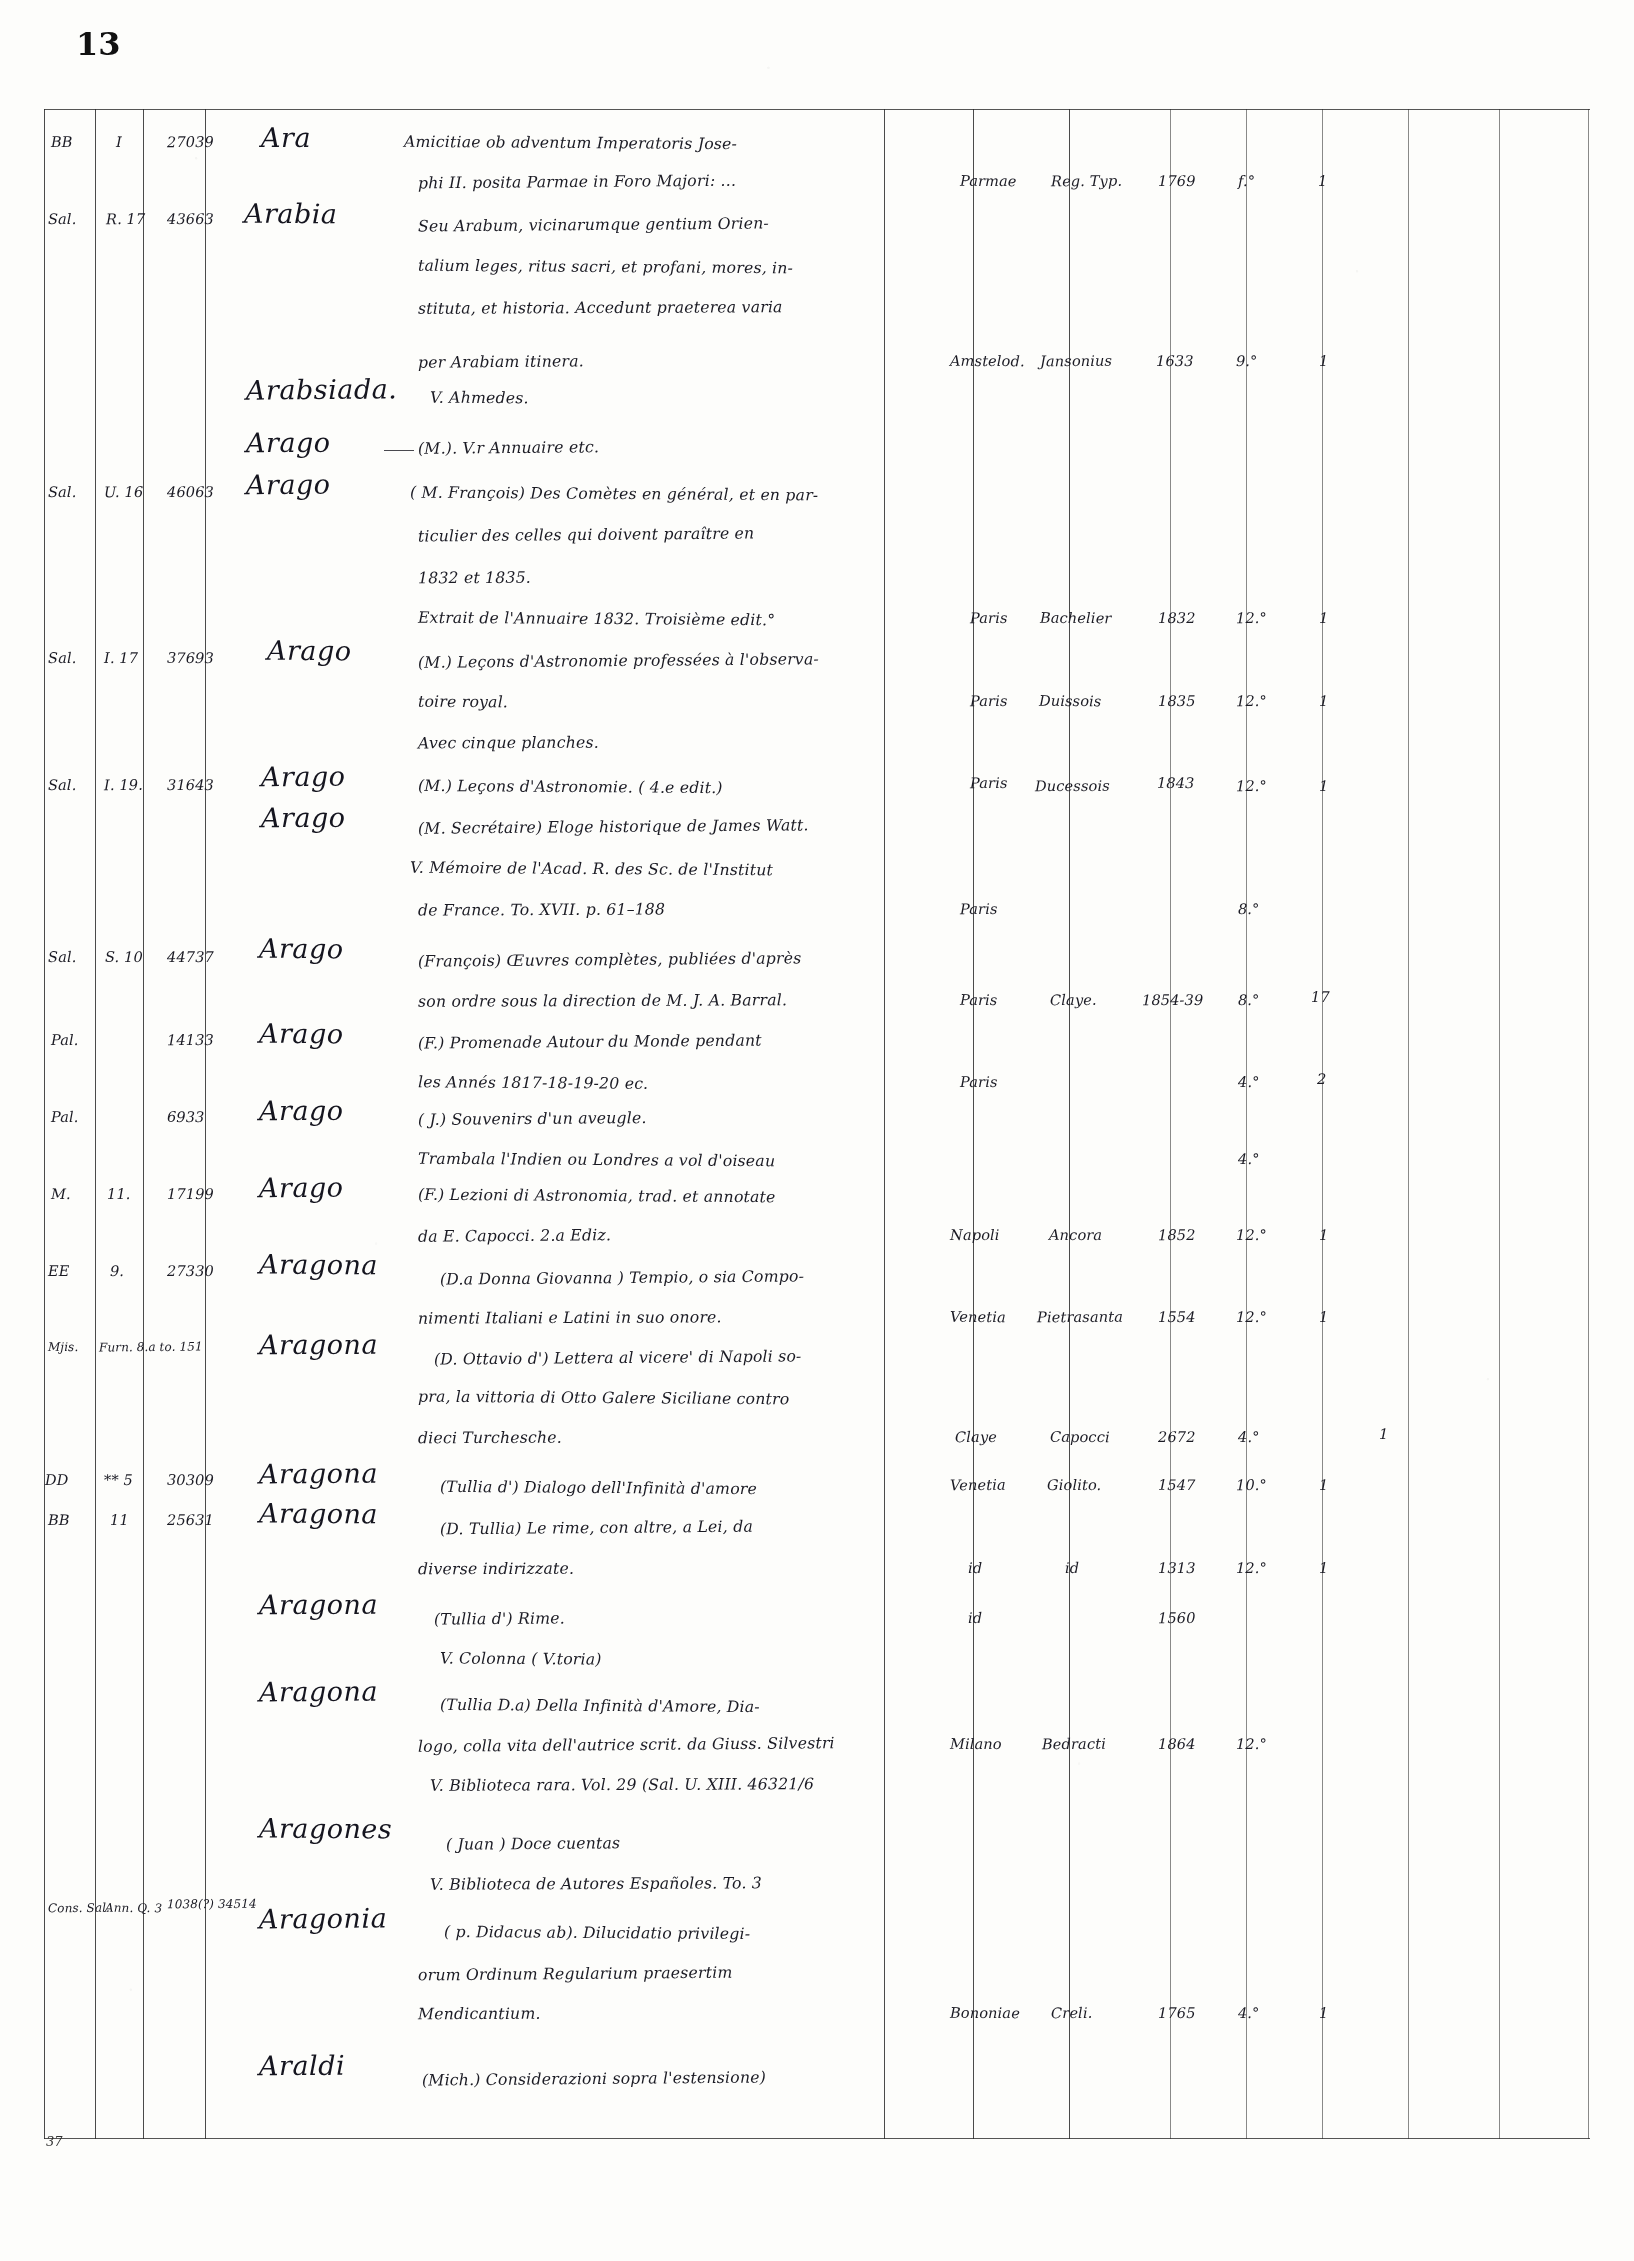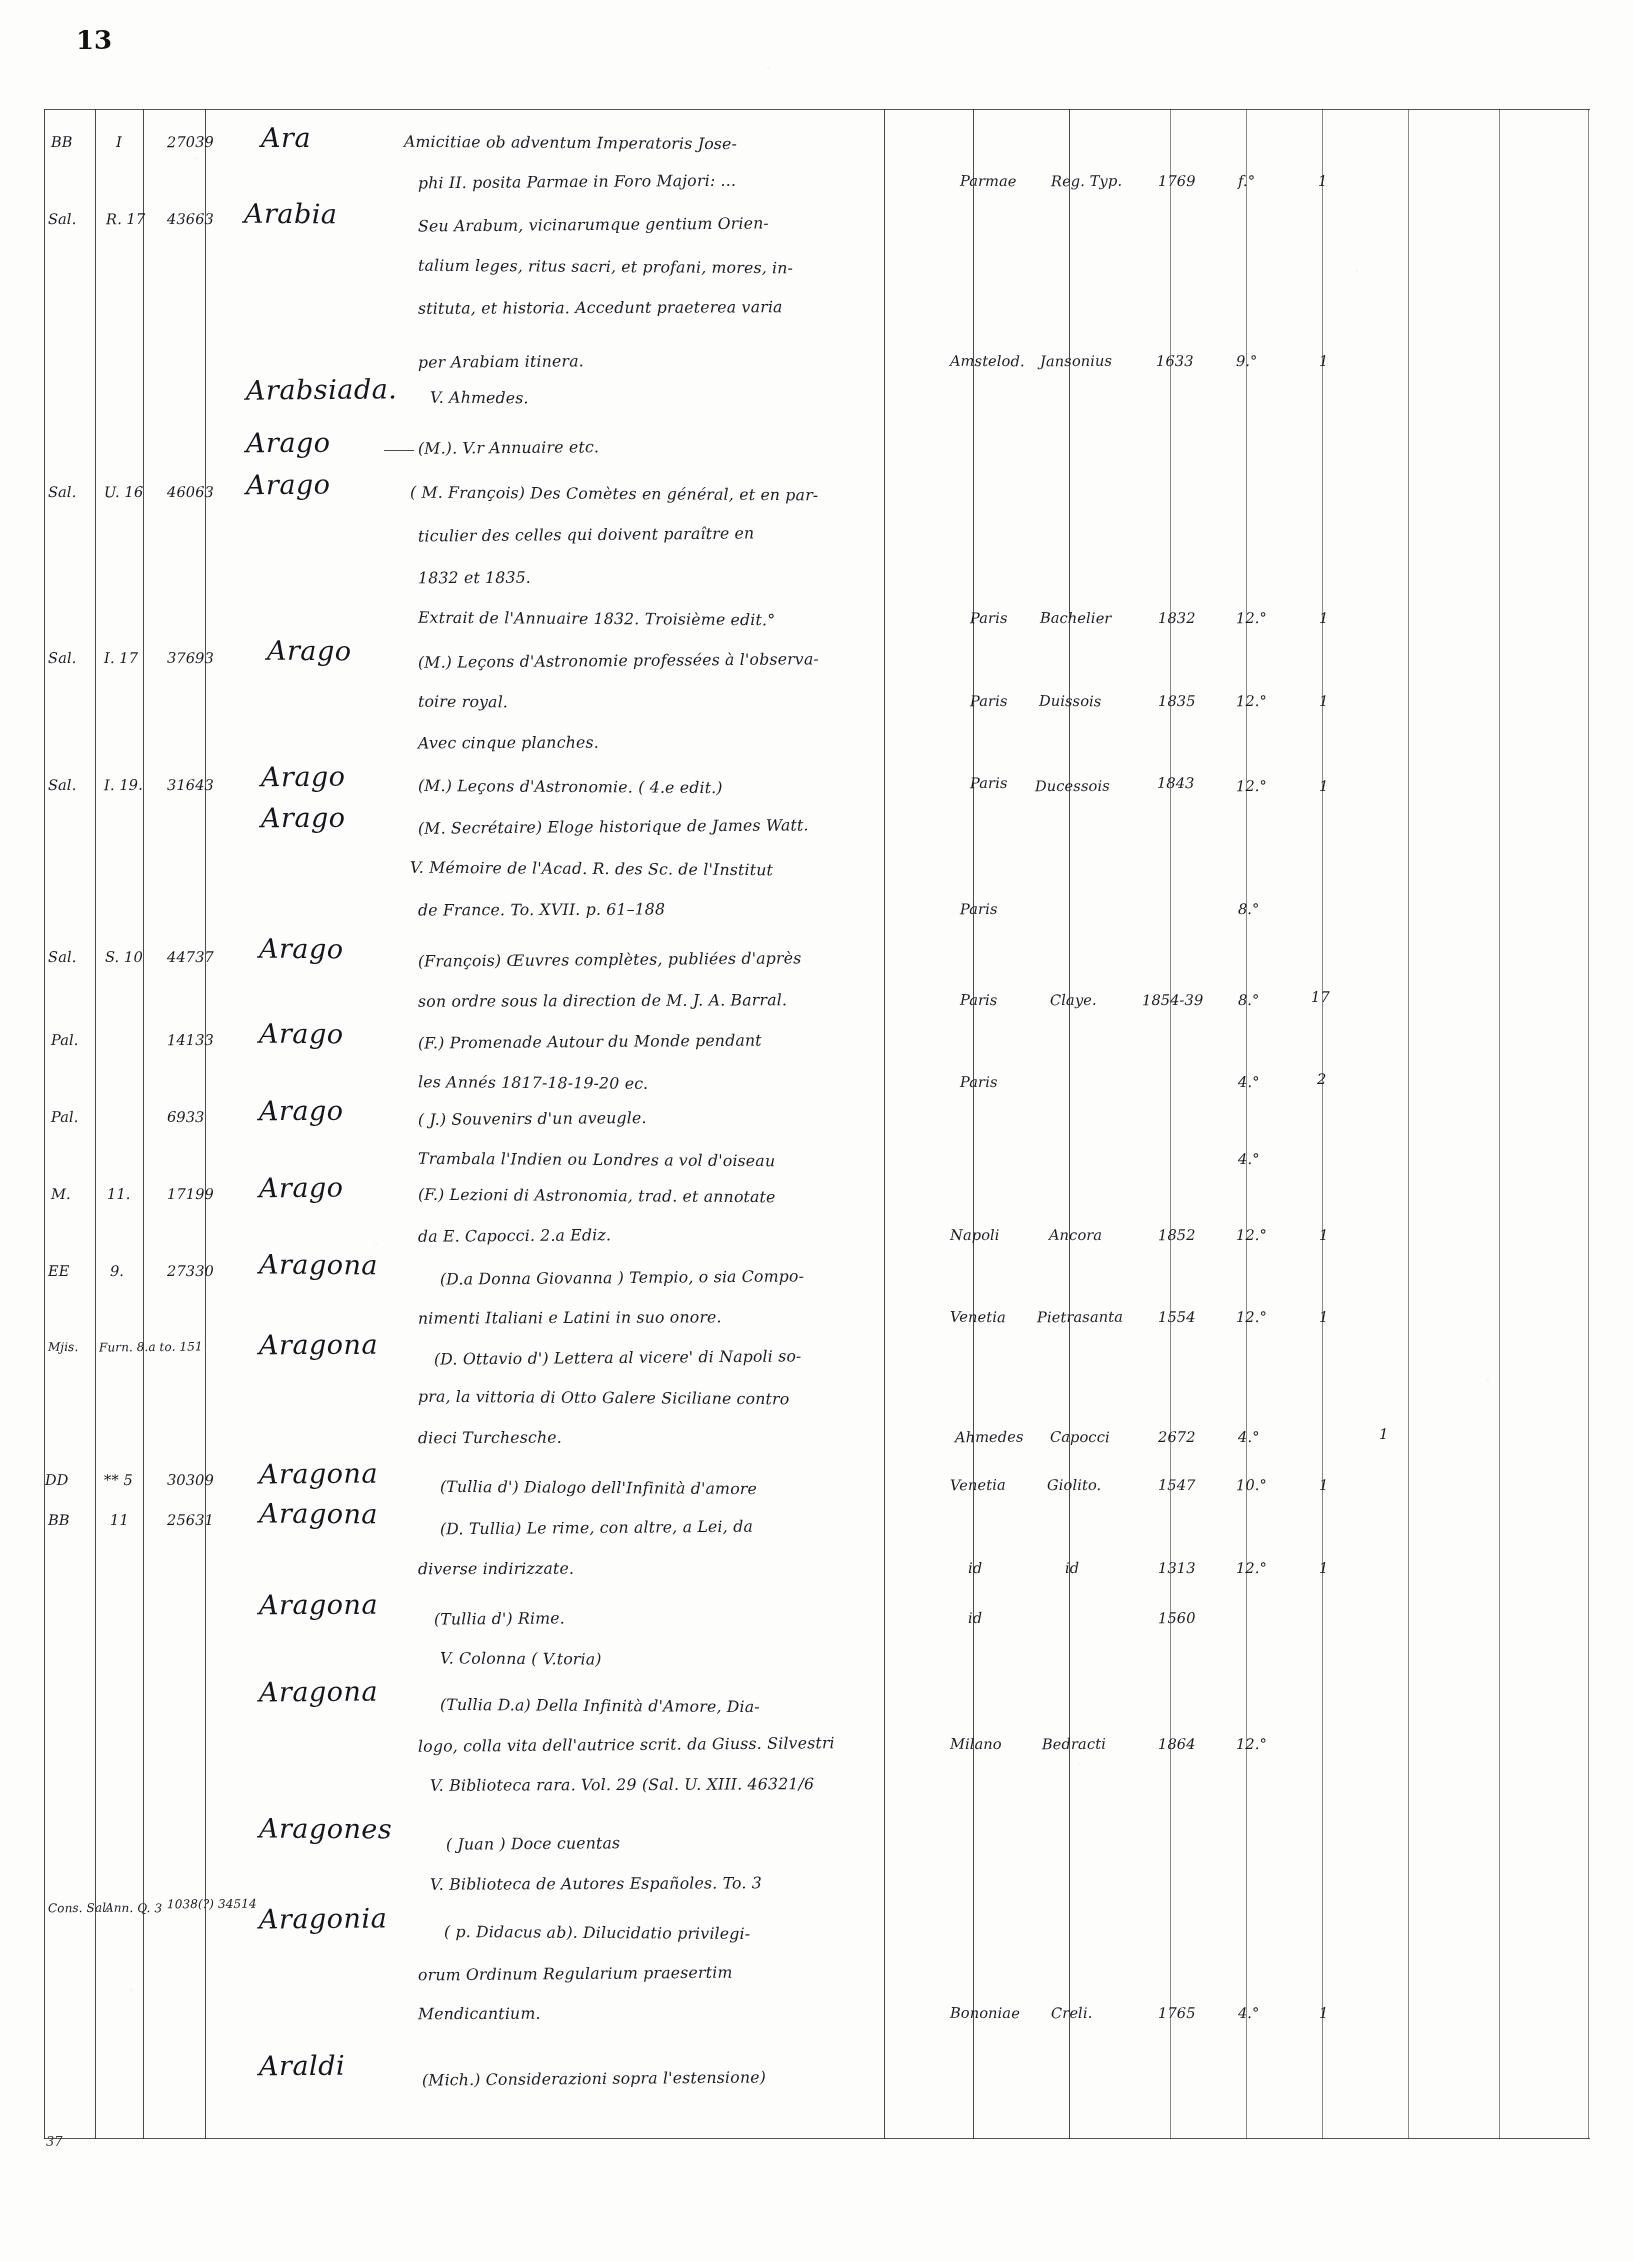--- a/index.html
+++ b/index.html
@@ -30,21 +30,21 @@
       radial-gradient(circle at 91% 61%, rgba(0,0,0,0.03) 0 1px, transparent 1.5px),
       radial-gradient(circle at 8% 88%, rgba(0,0,0,0.03) 0 1px, transparent 1.5px);
     pointer-events: none;
   }
   .page-number {
     position: absolute;
     left: 76px;
     top: 25px;
     font-family: "DejaVu Serif", serif;
     font-weight: bold;
-    font-size: 26px;
+    font-size: 32px;
     color: #111;
   }
   .page-number-bottom {
     position: absolute;
     left: 46px;
     top: 2134px;
     font-family: "DejaVu Serif", serif;
     font-size: 13px;
     color: #333;
     font-style: italic;
@@ -271,21 +271,21 @@
   <div class="hand colcell j3" style="left:1158px; top:1310px">1554</div>
   <div class="hand colcell j2" style="left:1236px; top:1310px">12.°</div>
   <div class="hand colcell j1" style="left:1319px; top:1310px">1</div>
 
   <div class="hand smallcell j2" style="left:48px; top:1341px">Mjis.</div>
   <div class="hand smallcell j1" style="left:99px; top:1341px">Furn. 8.a to. 151</div>
   <div class="hand headword j3" style="left:259px; top:1331px">Aragona</div>
   <div class="hand bodytext j1" style="left:434px; top:1350px">(D. Ottavio d') Lettera al vicere' di Napoli so-</div>
   <div class="hand bodytext j2" style="left:418px; top:1390px">pra, la vittoria di Otto Galere Siciliane contro</div>
   <div class="hand bodytext j3" style="left:418px; top:1430px">dieci Turchesche.</div>
-  <div class="hand colcell j1" style="left:955px; top:1430px">Ahmedes</div>
+  <div class="hand colcell j1" style="left:955px; top:1430px">Claye</div>
   <div class="hand colcell j2" style="left:1050px; top:1430px">Capocci</div>
   <div class="hand colcell j3" style="left:1158px; top:1430px">2672</div>
   <div class="hand colcell j1" style="left:1238px; top:1430px">4.°</div>
   <div class="hand colcell j2" style="left:1379px; top:1427px">1</div>
 
   <div class="hand colcell j1" style="left:45px; top:1473px">DD</div>
   <div class="hand colcell j3" style="left:104px; top:1473px">** 5</div>
   <div class="hand colcell j2" style="left:167px; top:1473px">30309</div>
   <div class="hand headword j1" style="left:259px; top:1460px">Aragona</div>
   <div class="hand bodytext j2" style="left:440px; top:1480px">(Tullia d') Dialogo dell'Infinità d'amore</div>

